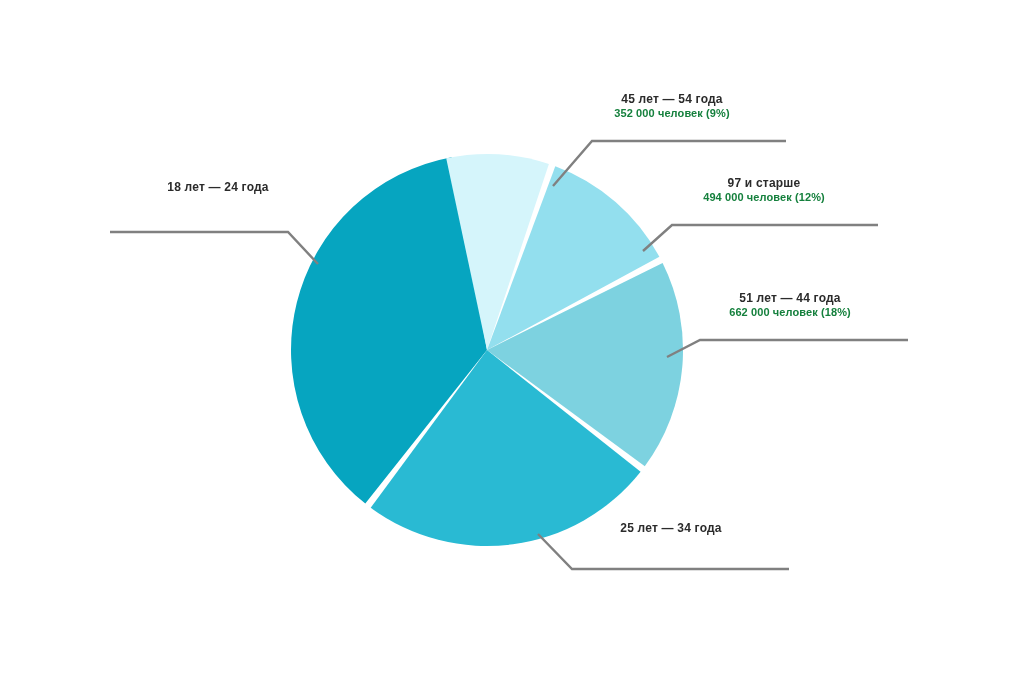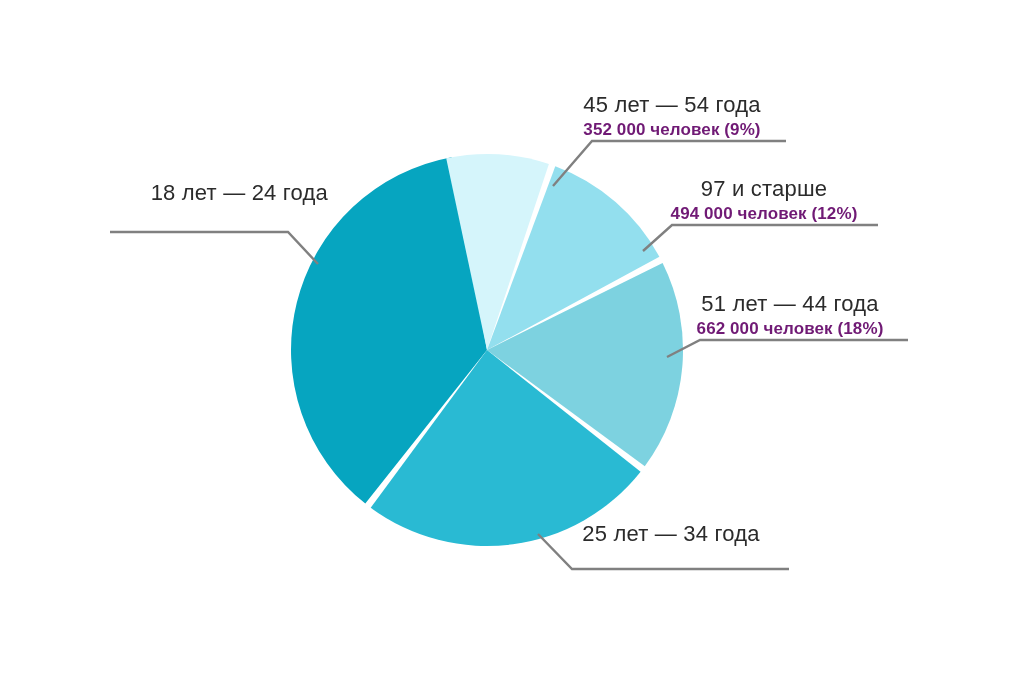--- a/index.html
+++ b/index.html
@@ -25,41 +25,41 @@
     left: 0; top: 0;
     width: 1024px;
     height: 683px;
   }
   .label {
     position: absolute;
     white-space: nowrap;
     color: #2b2b2b;
   }
   .label .title {
-    font-size: 22px;
-    font-weight: normal;
+    font-size: 12px;
+    font-weight: bold;
     letter-spacing: 0.2px;
     line-height: 1.22;
     display: block;
   }
   .label .sub {
-    font-size: 17px;
+    font-size: 11px;
     font-weight: bold;
     letter-spacing: 0.1px;
     line-height: 1.25;
     display: block;
-    color: #701a75;
+    color: #15803d;
   }
   .lab-center { text-align: center; }
 
   
   #label-45-54 { left: 556px; top: 92px;  width: 232px; }
   #label-55    { left: 648px; top: 176px; width: 232px; }
   #label-35-44 { left: 672px; top: 291px; width: 236px; }
-  #label-18-24 { left: 92px;  top: 180px; width: 236px; text-align: right; }
+  #label-18-24 { left: 100px;  top: 180px; width: 236px; }
   #label-25-34 { left: 552px; top: 521px; width: 238px; }
 
   
   #logo {
     position: absolute;
     left: 846px;
     top: 596px;
     width: 152px;
     height: 48px;
   }

